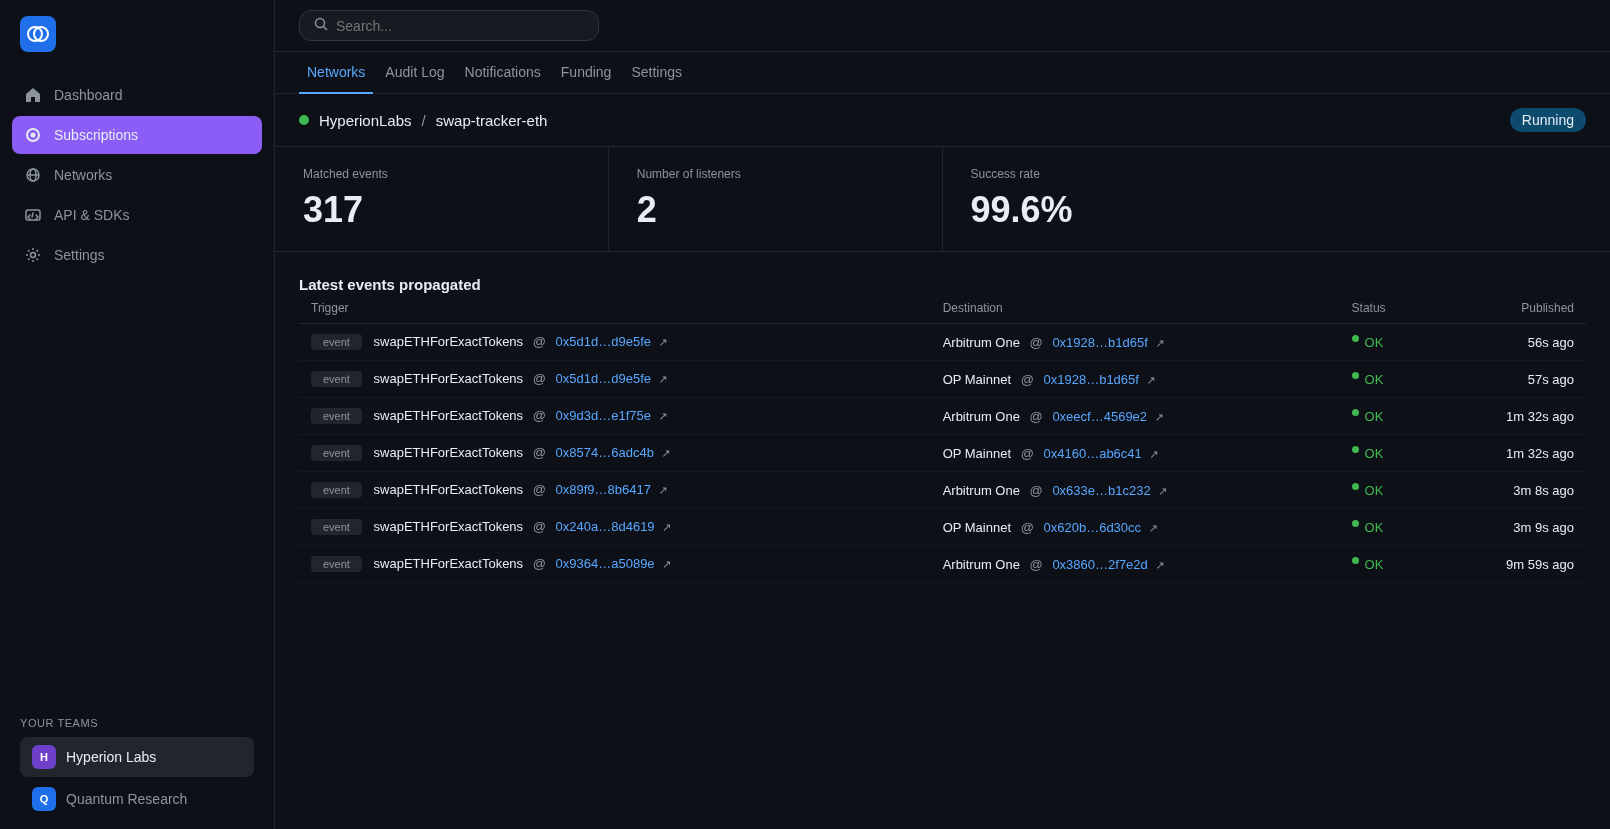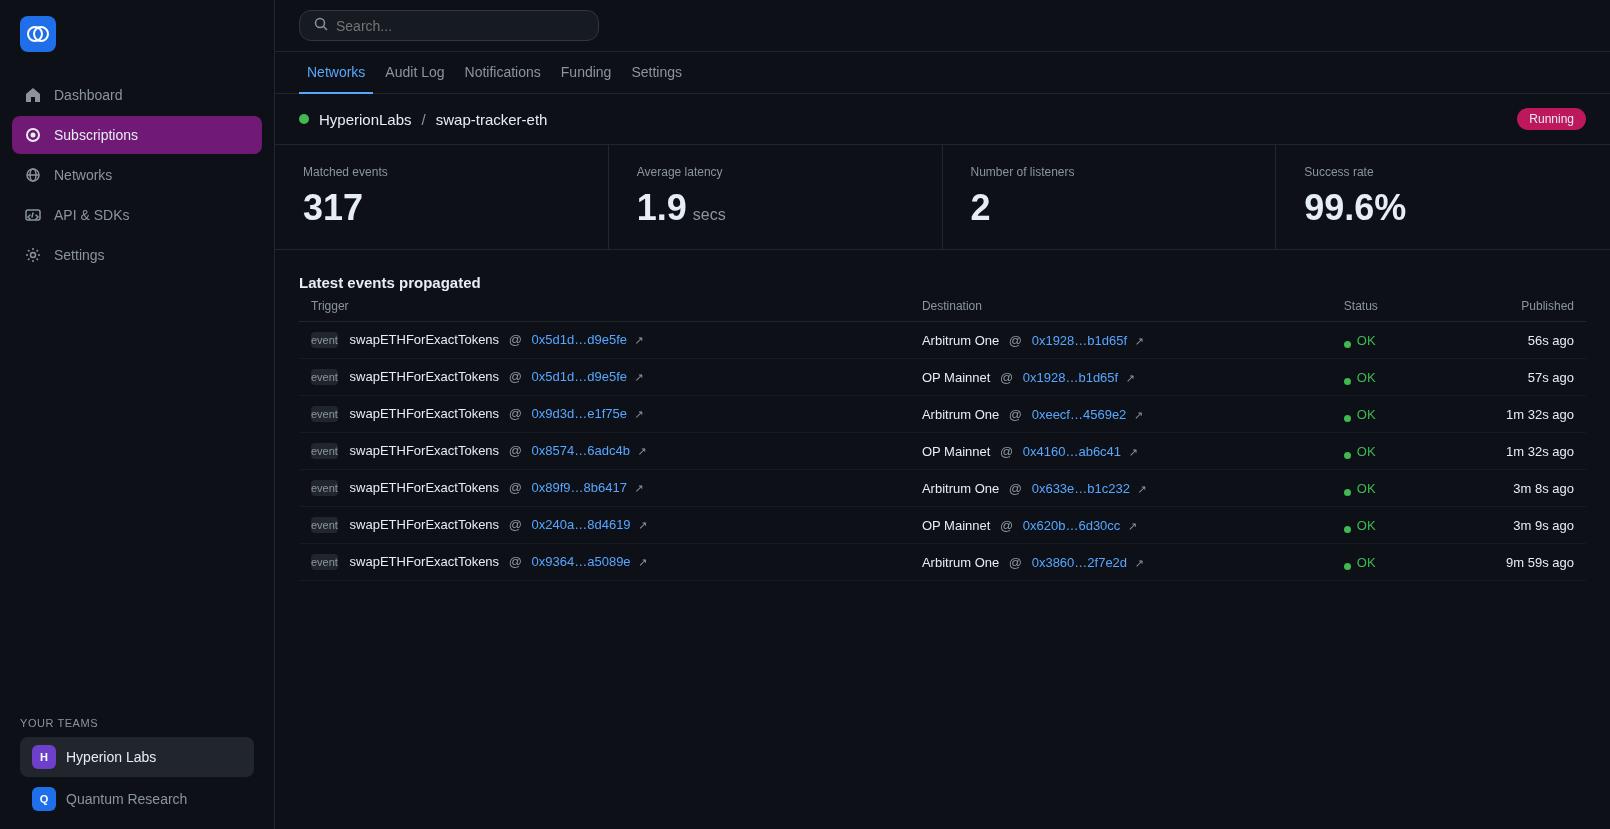--- a/index.html
+++ b/index.html
@@ -51,21 +51,21 @@
       align-items: center;
       gap: 12px;
       padding: 10px 12px;
       border-radius: 8px;
       cursor: pointer;
       color: #8b949e;
       font-size: 14px;
       margin-bottom: 2px;
       transition: background 0.15s;
     }
-    .nav-item.active { background: #701a75; color: #e6edf3; text-align: center; }
+    .nav-item.active { background: #8b5cf6; color: #e6edf3; text-align: center; }
     .nav-icon {
       width: 18px;
       height: 18px;
       display: flex;
       align-items: center;
       justify-content: center;
       flex-shrink: 0;
     }
 
     .teams-section {
@@ -191,23 +191,23 @@
       font-weight: 500;
     }
     .breadcrumb-sep {
       color: #8b949e;
     }
     .breadcrumb-sub {
       color: #e6edf3;
       font-weight: 400;
     }
     .status-badge {
-      background: #be185d;
-      color: #e6edf3;
-      font-size: 12px;
+      background: #0c4a6e;
+      color: #e6edf3;
+      font-size: 14px;
       padding: 4px 12px;
       border-radius: 20px;
       font-weight: 500;
     }
 
     
     .stats-grid {
       display: grid;
       grid-template-columns: repeat(4, 1fr);
       border-bottom: 1px solid #21262d;
@@ -262,21 +262,21 @@
       padding: 10px 12px;
       border-bottom: 1px solid #161b22;
       font-size: 13px;
       color: #e6edf3;
     }
     .event-tag {
       display: inline-block;
       background: #21262d;
       color: #8b949e;
       font-size: 11px;
-      padding: 2px 0;
+      padding: 2px 12px;
       border-radius: 4px;
       margin-right: 8px;
     }
     .event-func {
       color: #e6edf3;
       font-size: 13px;
     }
     .event-at {
       color: #8b949e;
       margin: 0 6px;
@@ -290,21 +290,21 @@
       margin-left: 4px;
       font-size: 11px;
       cursor: pointer;
     }
     .dest-network {
       color: #e6edf3;
       font-size: 13px;
     }
     .status-ok {
       display: flex;
-      align-items: flex-end;
+      align-items: flex-start;
       gap: 6px;
       color: #3fb950;
       font-size: 13px;
     }
     .status-dot {
       width: 7px;
       height: 7px;
       border-radius: 50%;
       background: #3fb950;
       flex-shrink: 0;
@@ -427,27 +427,20 @@
         <span class="breadcrumb-sub">swap-tracker-eth</span>
       </div>
       <div class="status-badge">Running</div>
     </div>
 
     <div class="stats-grid">
       <div class="stat-card">
         <div class="stat-label">Matched events</div>
         <div class="stat-value">
           <span>317</span>
-        </div>
-      </div>
-      <div class="stat-card">
-        <div class="stat-label">Average latency</div>
-        <div class="stat-value">
-          <span>1.9</span>
-          <span class="stat-unit">secs</span>
         </div>
       </div>
       <div class="stat-card">
         <div class="stat-label">Number of listeners</div>
         <div class="stat-value">
           <span>2</span>
         </div>
       </div>
       <div class="stat-card">
         <div class="stat-label">Success rate</div>

